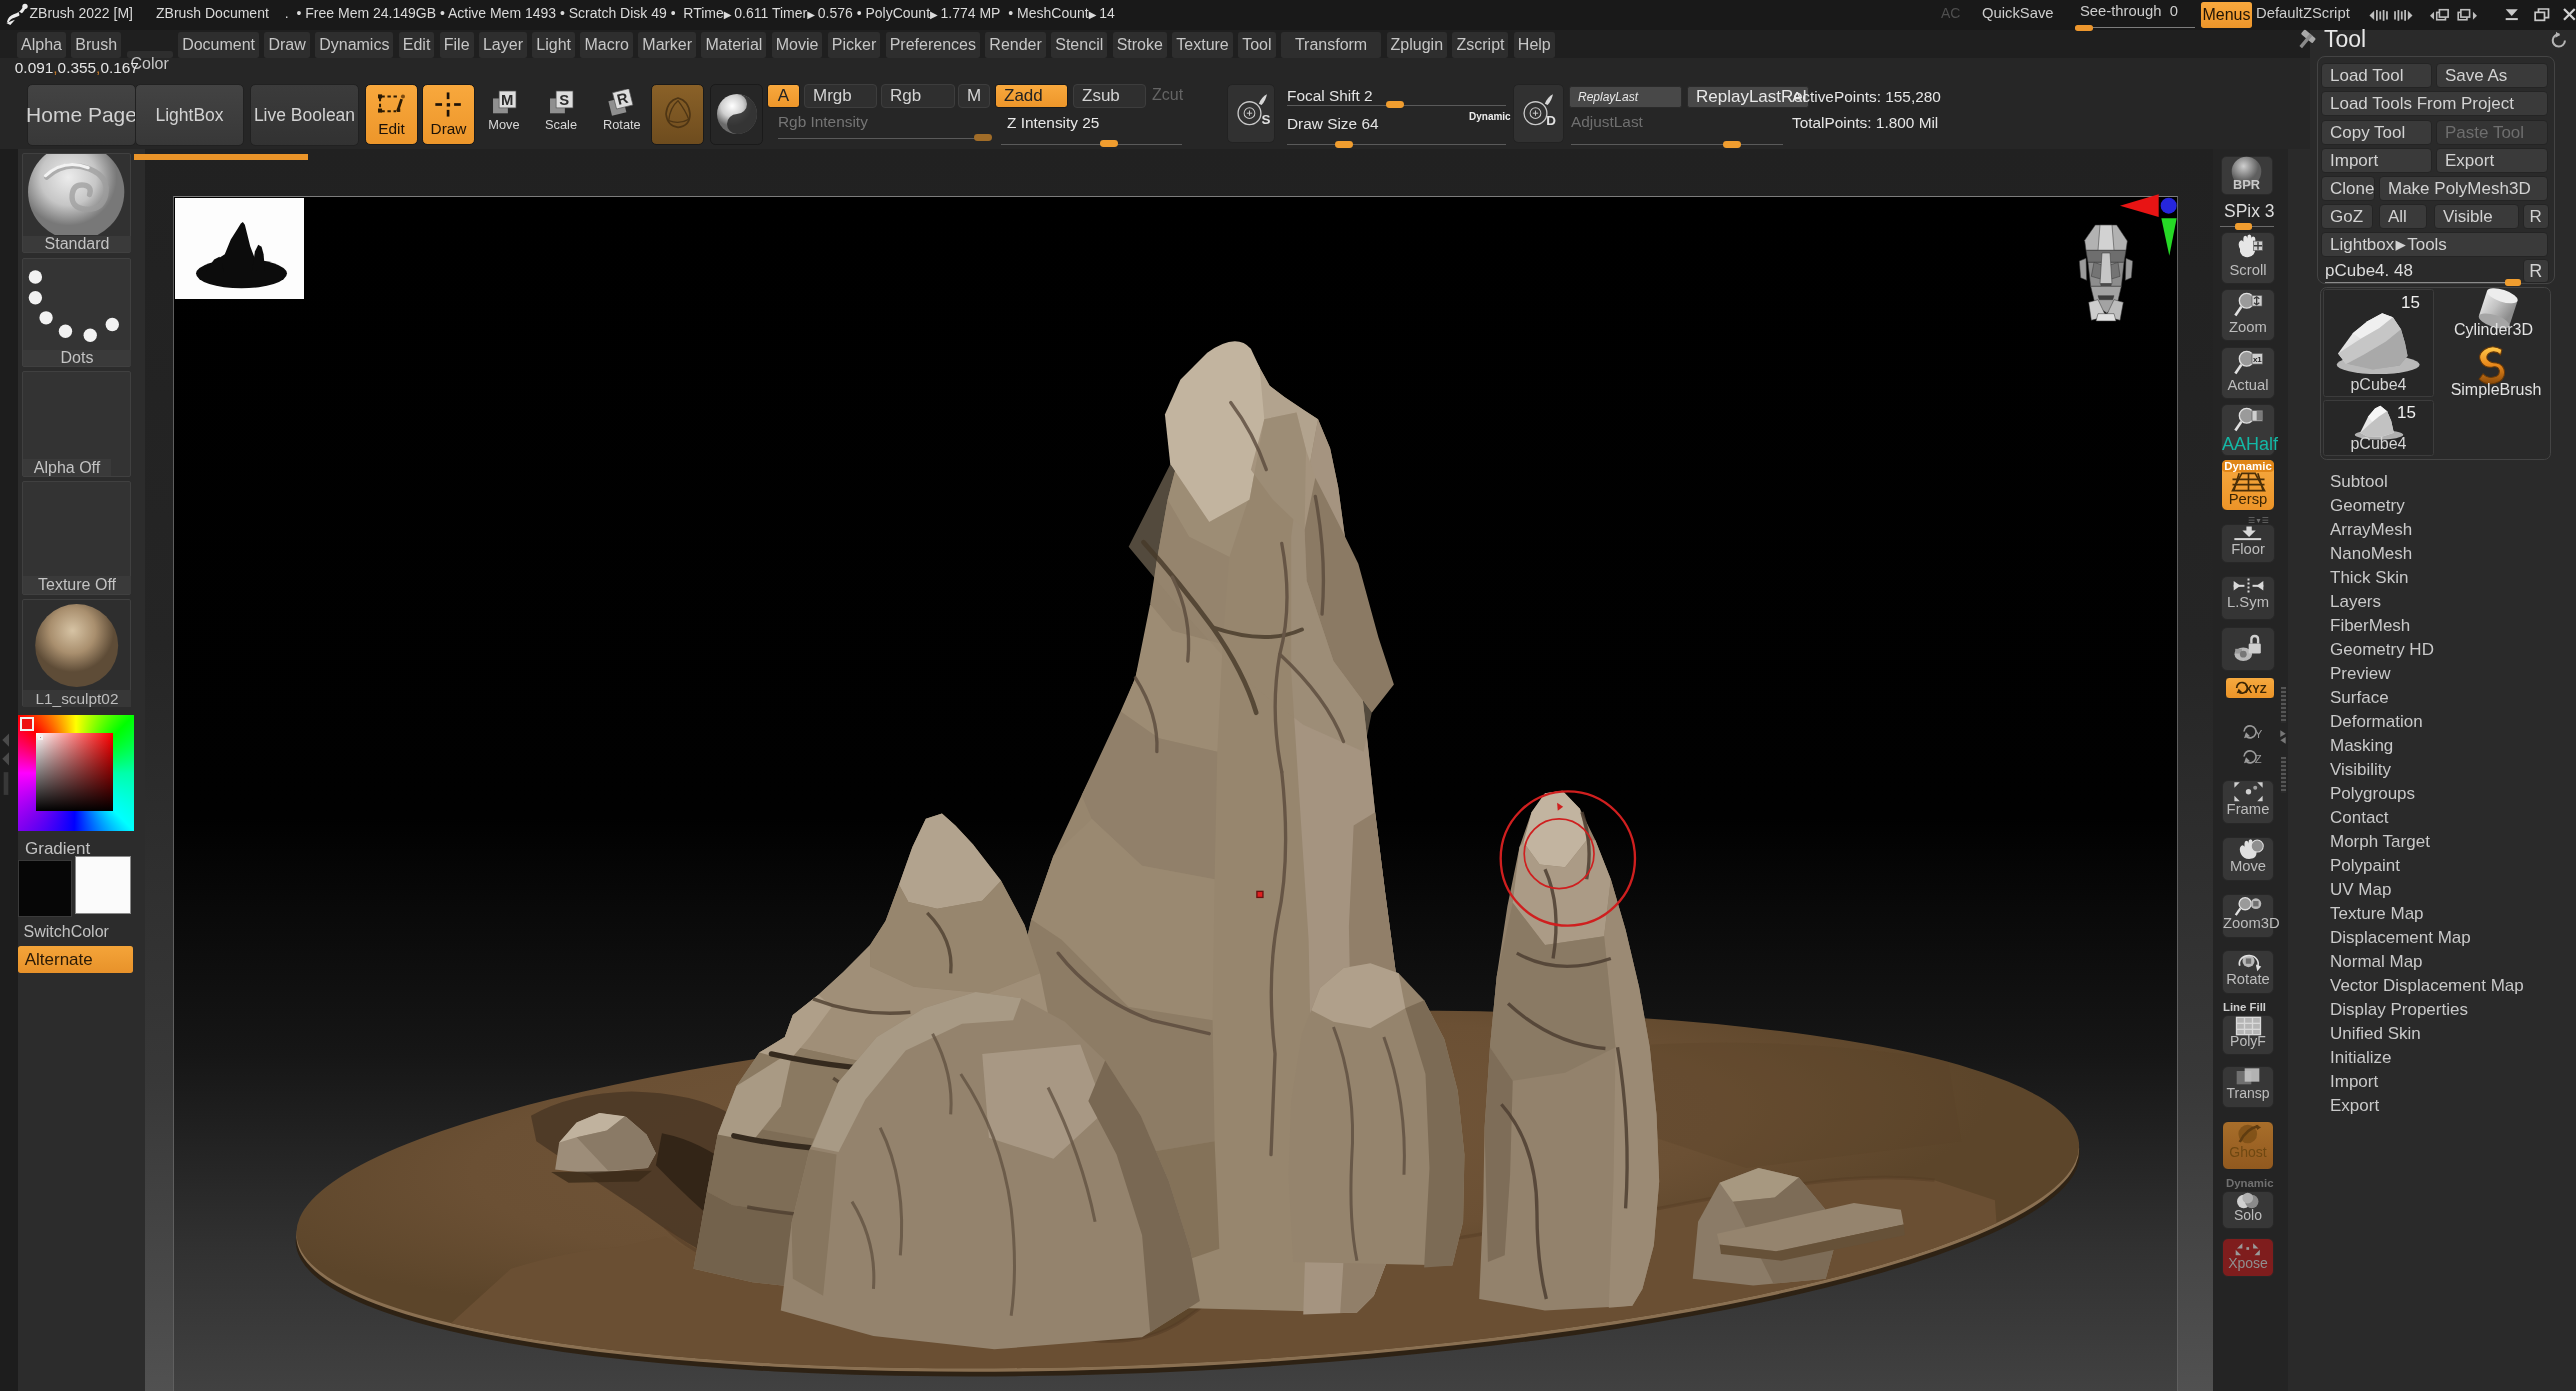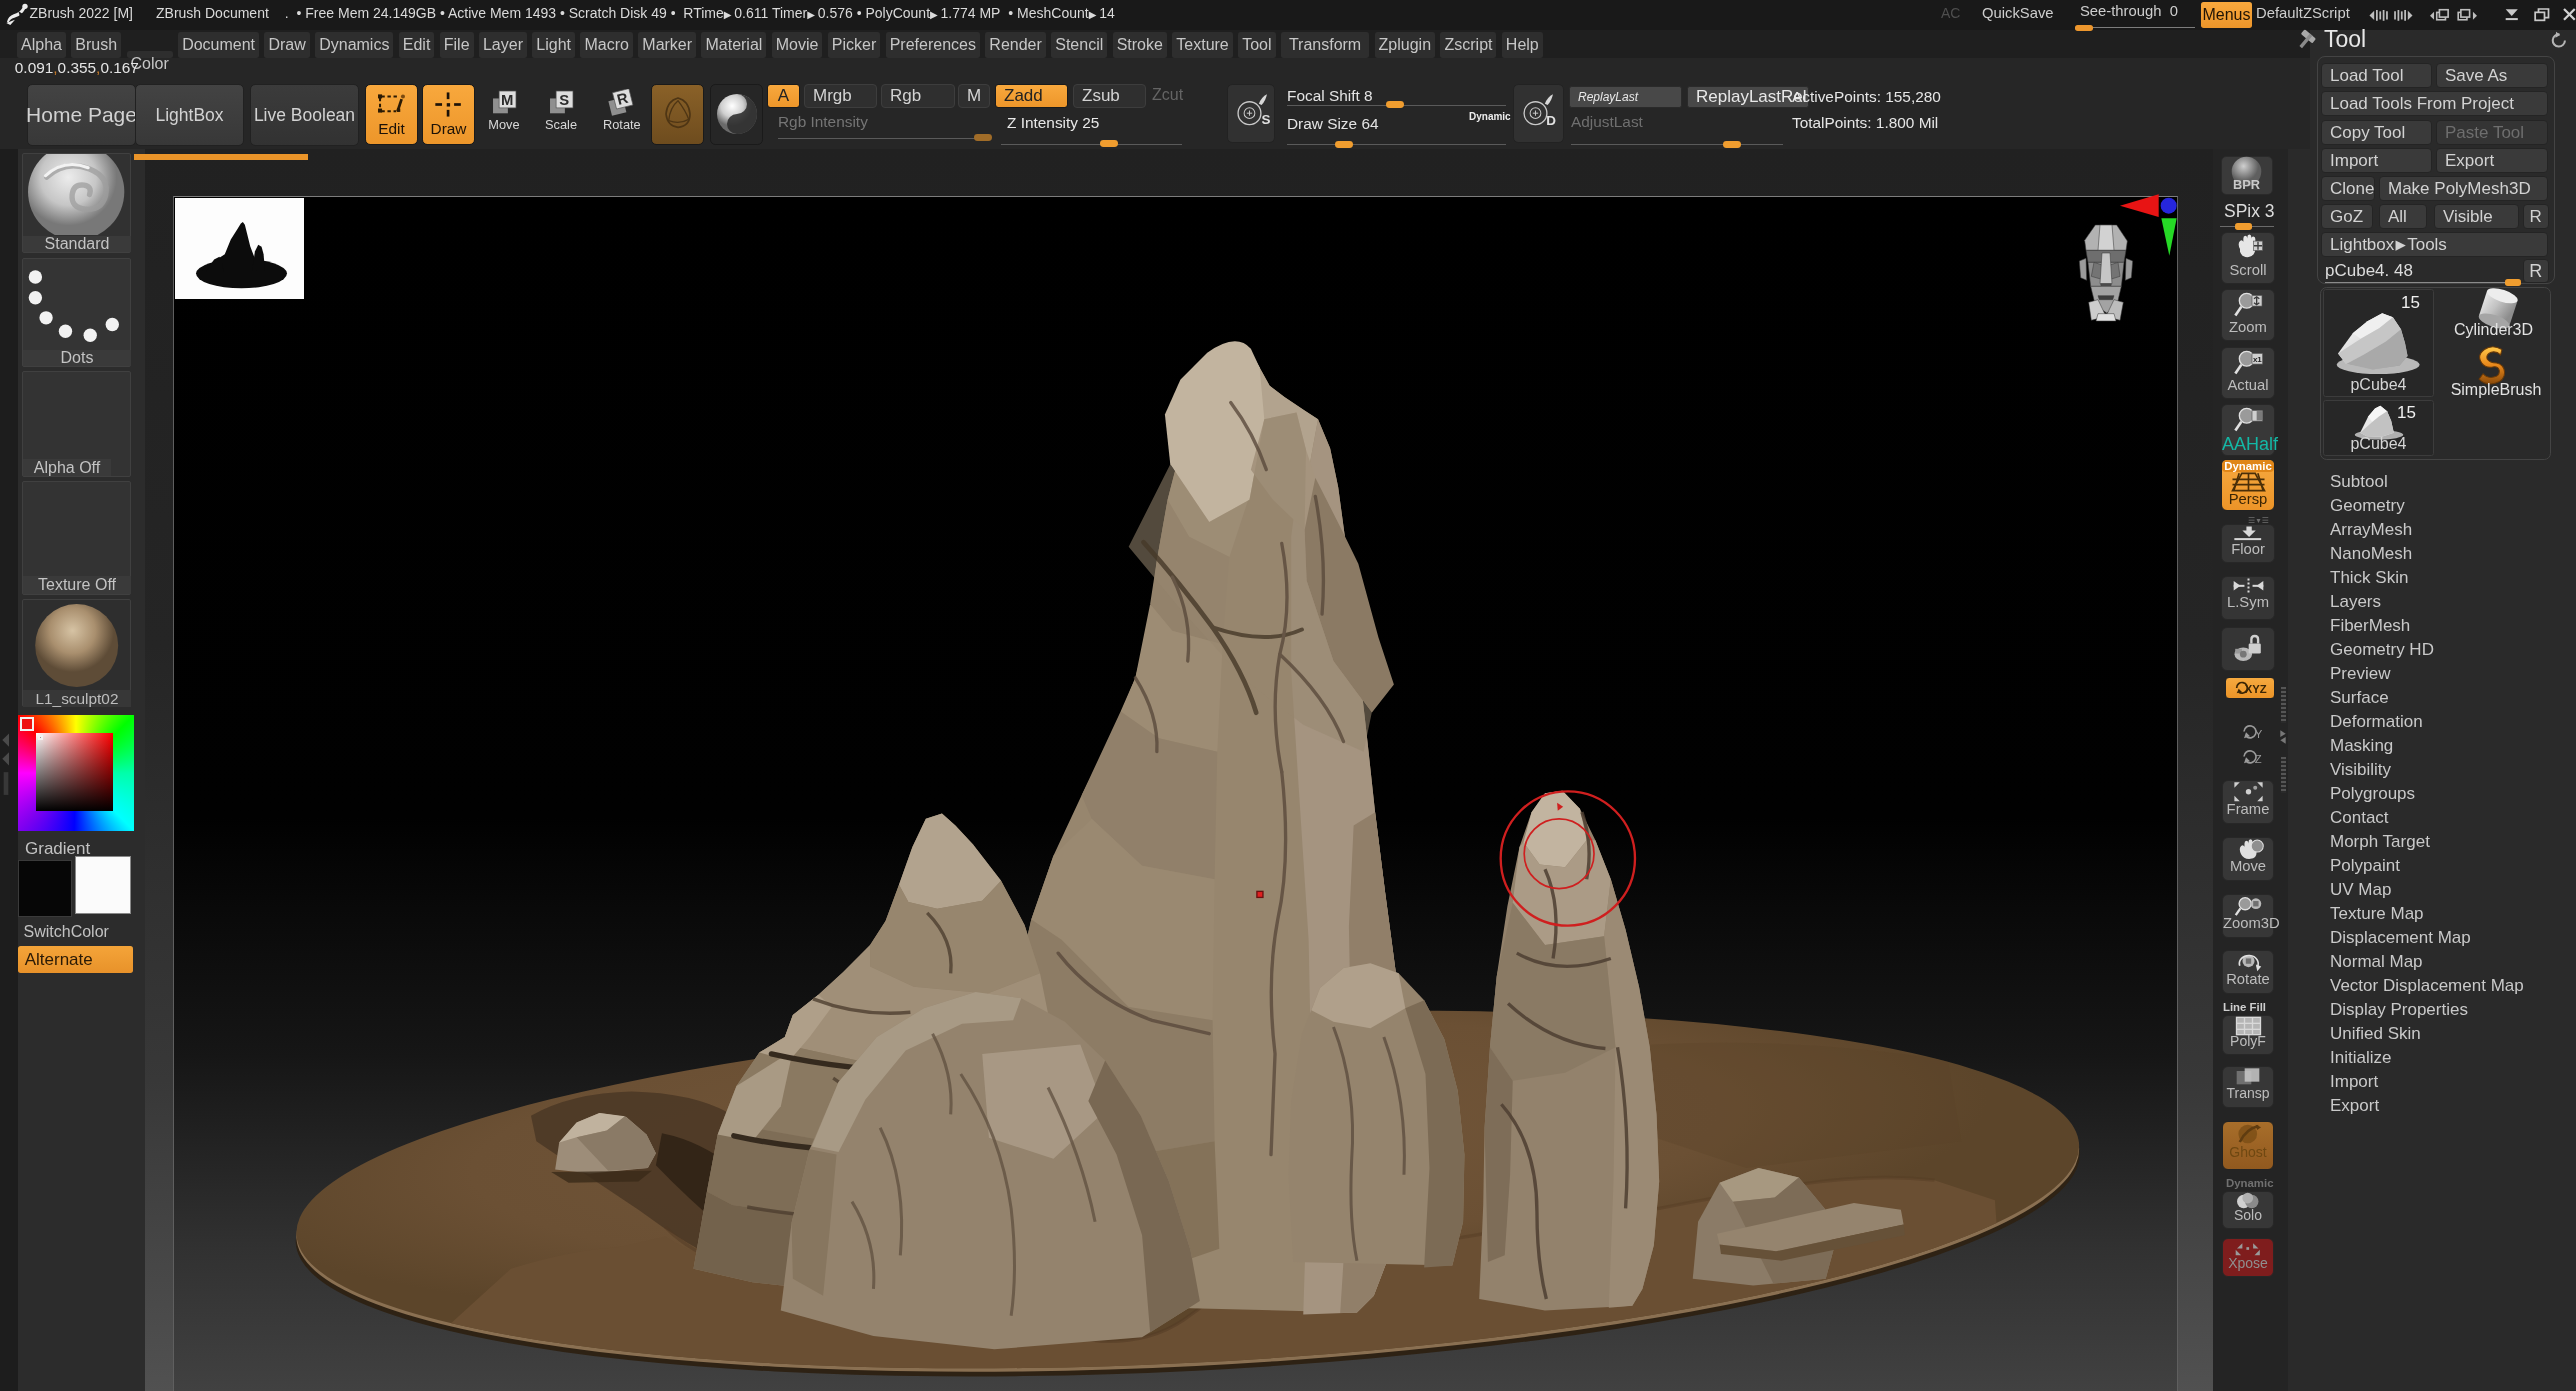--- a/index.html
+++ b/index.html
@@ -254,21 +254,21 @@
 <span style="background:#2e2e2e;border-radius:2.7px;padding:0 4px;line-height:25.5px;">Marker</span>
 <span style="background:#2e2e2e;border-radius:2.7px;padding:0 4px;line-height:25.5px;">Material</span>
 <span style="background:#2e2e2e;border-radius:2.7px;padding:0 4px;line-height:25.5px;">Movie</span>
 <span style="background:#2e2e2e;border-radius:2.7px;padding:0 4px;line-height:25.5px;">Picker</span>
 <span style="background:#2e2e2e;border-radius:2.7px;padding:0 4px;line-height:25.5px;">Preferences</span>
 <span style="background:#2e2e2e;border-radius:2.7px;padding:0 4px;line-height:25.5px;">Render</span>
 <span style="background:#2e2e2e;border-radius:2.7px;padding:0 4px;line-height:25.5px;">Stencil</span>
 <span style="background:#2e2e2e;border-radius:2.7px;padding:0 4px;line-height:25.5px;">Stroke</span>
 <span style="background:#2e2e2e;border-radius:2.7px;padding:0 4px;line-height:25.5px;">Texture</span>
 <span style="background:#2e2e2e;border-radius:2.7px;padding:0 4px;line-height:25.5px;">Tool</span>
-<span style="background:#2e2e2e;border-radius:2.7px;padding:0 8px;line-height:25.5px;">Transform</span>
+<span style="background:#2e2e2e;border-radius:2.7px;padding:0 14px;line-height:25.5px;">Transform</span>
 <span style="background:#2e2e2e;border-radius:2.7px;padding:0 4px;line-height:25.5px;">Zplugin</span>
 <span style="background:#2e2e2e;border-radius:2.7px;padding:0 4px;line-height:25.5px;">Zscript</span>
 <span style="background:#2e2e2e;border-radius:2.7px;padding:0 4px;line-height:25.5px;">Help</span>
 </div>
 <div class="abs" style="left:14.8px;top:59px;font-size:15.4px;color:#e4e4e4;">0.091<span style="color:#d07f2a;">,</span>0.355<span style="color:#d07f2a;">,</span>0.167</div>
 <div class="btn" style="left:27px;top:84px;width:109px;height:62px;background:linear-gradient(#434343,#383838);border-radius:5.4px;font-size:21px;white-space:nowrap;">Home Page</div>
 <div class="btn" style="left:135px;top:84px;width:109px;height:62px;background:linear-gradient(#434343,#383838);border-radius:5.4px;font-size:17.5px;white-space:nowrap;">LightBox</div>
 <div class="btn" style="left:250px;top:84px;width:109px;height:62px;background:linear-gradient(#3b3b3b,#323232);border-radius:5.4px;font-size:17.5px;white-space:nowrap;">Live Boolean</div>
 <div class="btn obtn" style="left:365px;top:84px;width:53px;height:61px;border-radius:5.4px;flex-direction:column;">
 <svg width="31" height="27" viewBox="0 0 46 40">
@@ -352,21 +352,21 @@
 <div class="abs" style="left:1100px;top:140px;width:18px;height:7.4px;background:#f09d2f;border-radius:3.4px;"></div>
 <div class="abs" style="left:1227px;top:84px;width:48px;height:59px;background:#313131;border:0.7px solid #222;border-radius:5.4px;"></div>
 <svg class="abs" style="left:1232px;top:89px;" width="39" height="47" viewBox="0 0 58 70">
       <circle cx="26" cy="36" r="17" fill="none" stroke="#c9c9c9" stroke-width="2"></circle>
       <circle cx="26" cy="36" r="8" fill="none" stroke="#c9c9c9" stroke-width="1.5"></circle>
       <line x1="22" y1="36" x2="30" y2="36" stroke="#c9c9c9" stroke-width="1.5"></line>
       <line x1="26" y1="32" x2="26" y2="40" stroke="#c9c9c9" stroke-width="1.5"></line>
       <path d="M40 22 Q44 12 52 8 Q50 18 44 24 Z" fill="#d8d8d8"></path>
       <text x="44" y="52" font-size="20" font-weight="bold" fill="#e0e0e0" font-family="Liberation Sans">S</text>
     </svg>
-<div class="abs" style="left:1287px;top:87px;font-size:15.4px;color:#e4e4e4;">Focal Shift 8</div>
+<div class="abs" style="left:1287px;top:87px;font-size:15.4px;color:#e4e4e4;">Focal Shift 2</div>
 <div class="abs" style="left:1287px;top:105px;width:219px;height:1.3px;background:#5a5a5a;"></div>
 <div class="abs" style="left:1386px;top:101px;width:18px;height:7.4px;background:#f09d2f;border-radius:3.4px;"></div>
 <div class="abs" style="left:1287px;top:115px;font-size:15.4px;color:#e4e4e4;">Draw Size 64</div>
 <div class="abs" style="left:1287px;top:144px;width:219px;height:1.3px;background:#5a5a5a;"></div>
 <div class="abs" style="left:1335px;top:141px;width:18px;height:7.4px;background:#f09d2f;border-radius:3.4px;"></div>
 <div class="abs" style="left:1469px;top:111px;font-size:10px;font-weight:bold;color:#ededed;">Dynamic</div>
 <div class="abs" style="left:1513px;top:84px;width:51px;height:59px;background:#313131;border:0.7px solid #222;border-radius:5.4px;"></div>
 <svg class="abs" style="left:1518px;top:89px;" width="39" height="47" viewBox="0 0 58 70">
       <circle cx="26" cy="36" r="17" fill="none" stroke="#c9c9c9" stroke-width="2"></circle>
       <circle cx="26" cy="36" r="8" fill="none" stroke="#c9c9c9" stroke-width="1.5"></circle>

